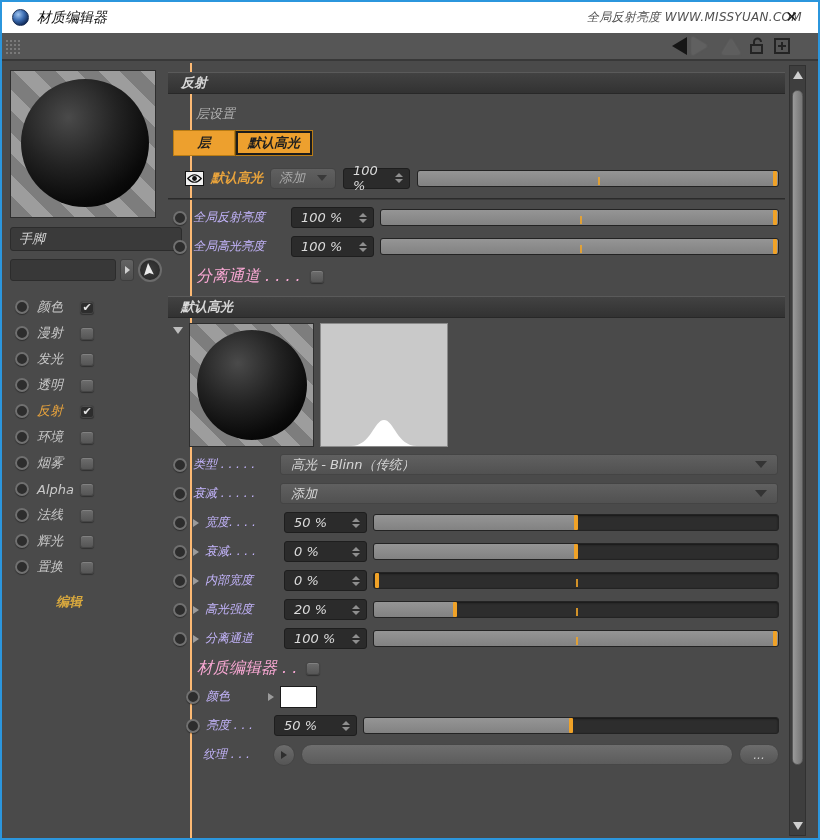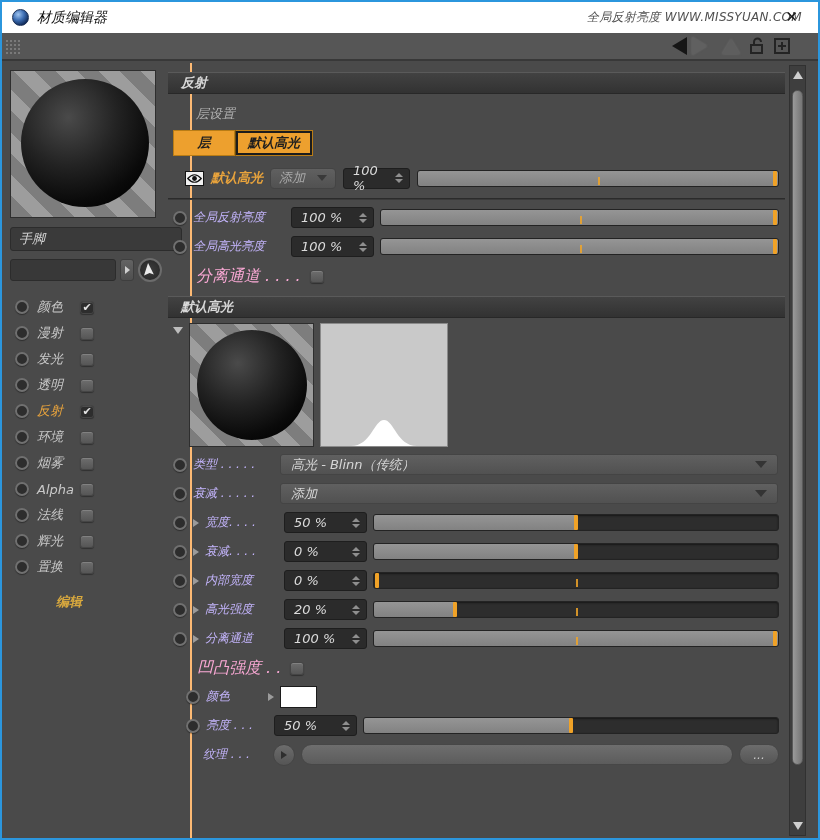--- a/index.html
+++ b/index.html
@@ -468,21 +468,21 @@
     </div>
     <div class="slider">
       <div class="fill" style="width: 100%;"></div>
             <div class="tick"></div>
             <div class="handle" style="left: calc(100% - 5px);"></div>
     </div>
   </div>
 </div>
 
     <div class="sepch" style="margin-left:29px">
-      <span class="plabel">凹凸强度 . .</span>
+      <span class="plabel">材质编辑器 . .</span>
       <div class="cb"></div>
     </div>
 
 
     <div class="prow indent">
       <div class="radio"></div>
       <span class="plabel" style="width:56px">颜色</span>
       <div class="exp"></div>
       <div class="swatch" style="background: rgb(255, 255, 255);"></div>
     </div>

